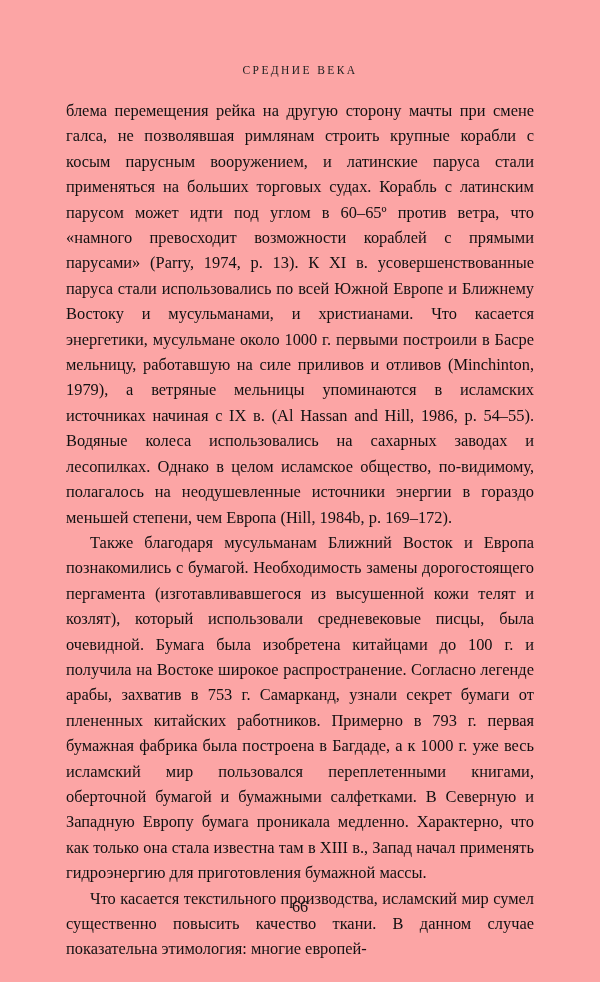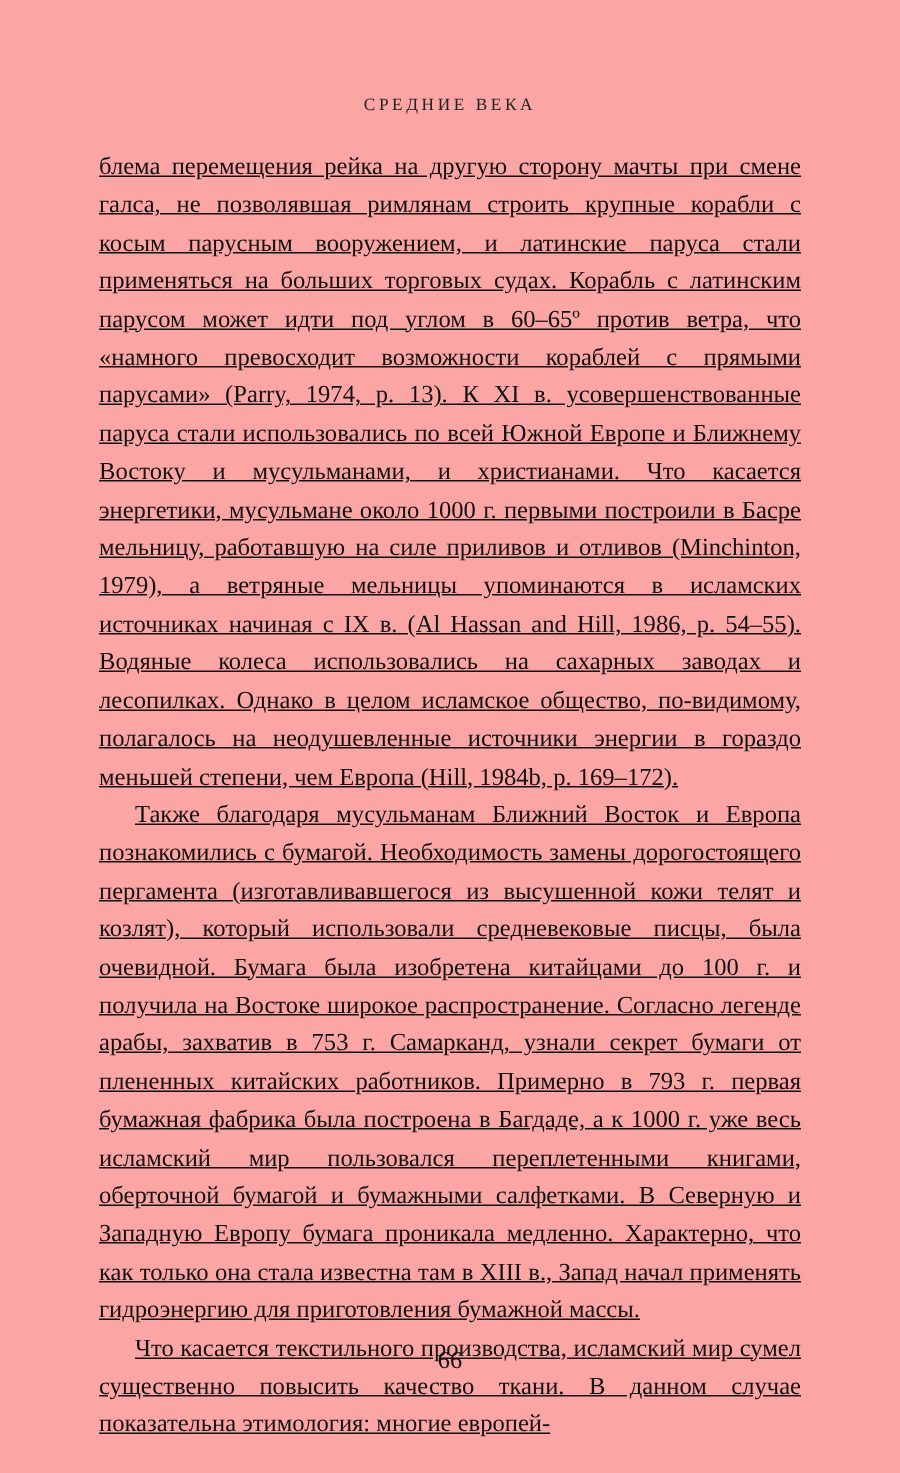--- a/index.html
+++ b/index.html
@@ -43,21 +43,20 @@
     width: 468px;
   }
   .para {
     margin: 0;
     font-size: 16.4px;
     line-height: 25.4px;
     text-align: justify;
     text-justify: inter-word;
     color: #111;
     hyphens: manual;
-    text-decoration: underline;
   }
   .para.indent {
     text-indent: 24px;
   }
   .folio {
     position: absolute;
     top: 898px;
     left: 0;
     width: 600px;
     text-align: center;

